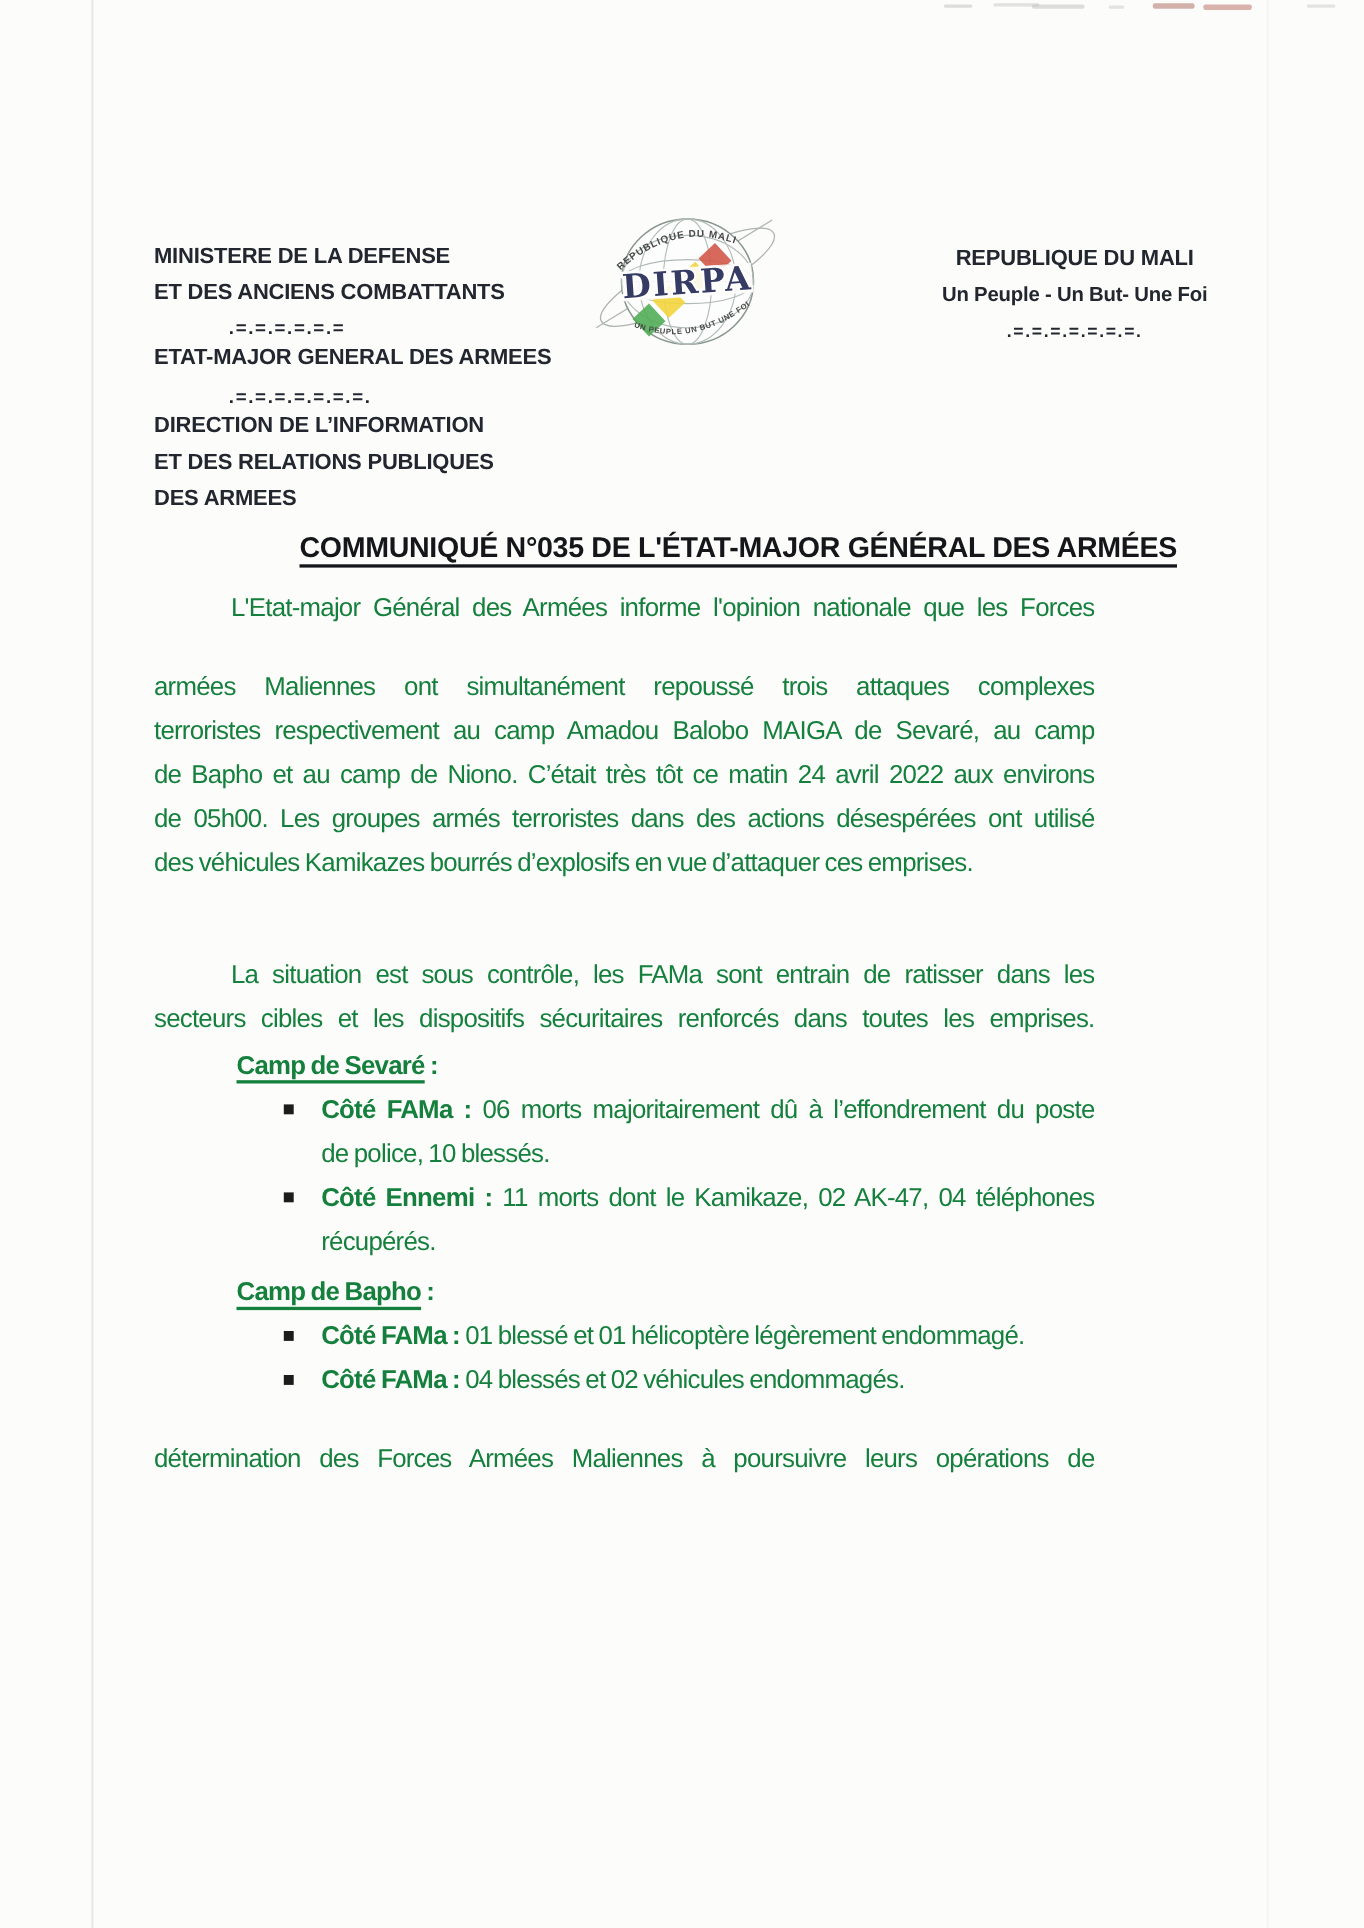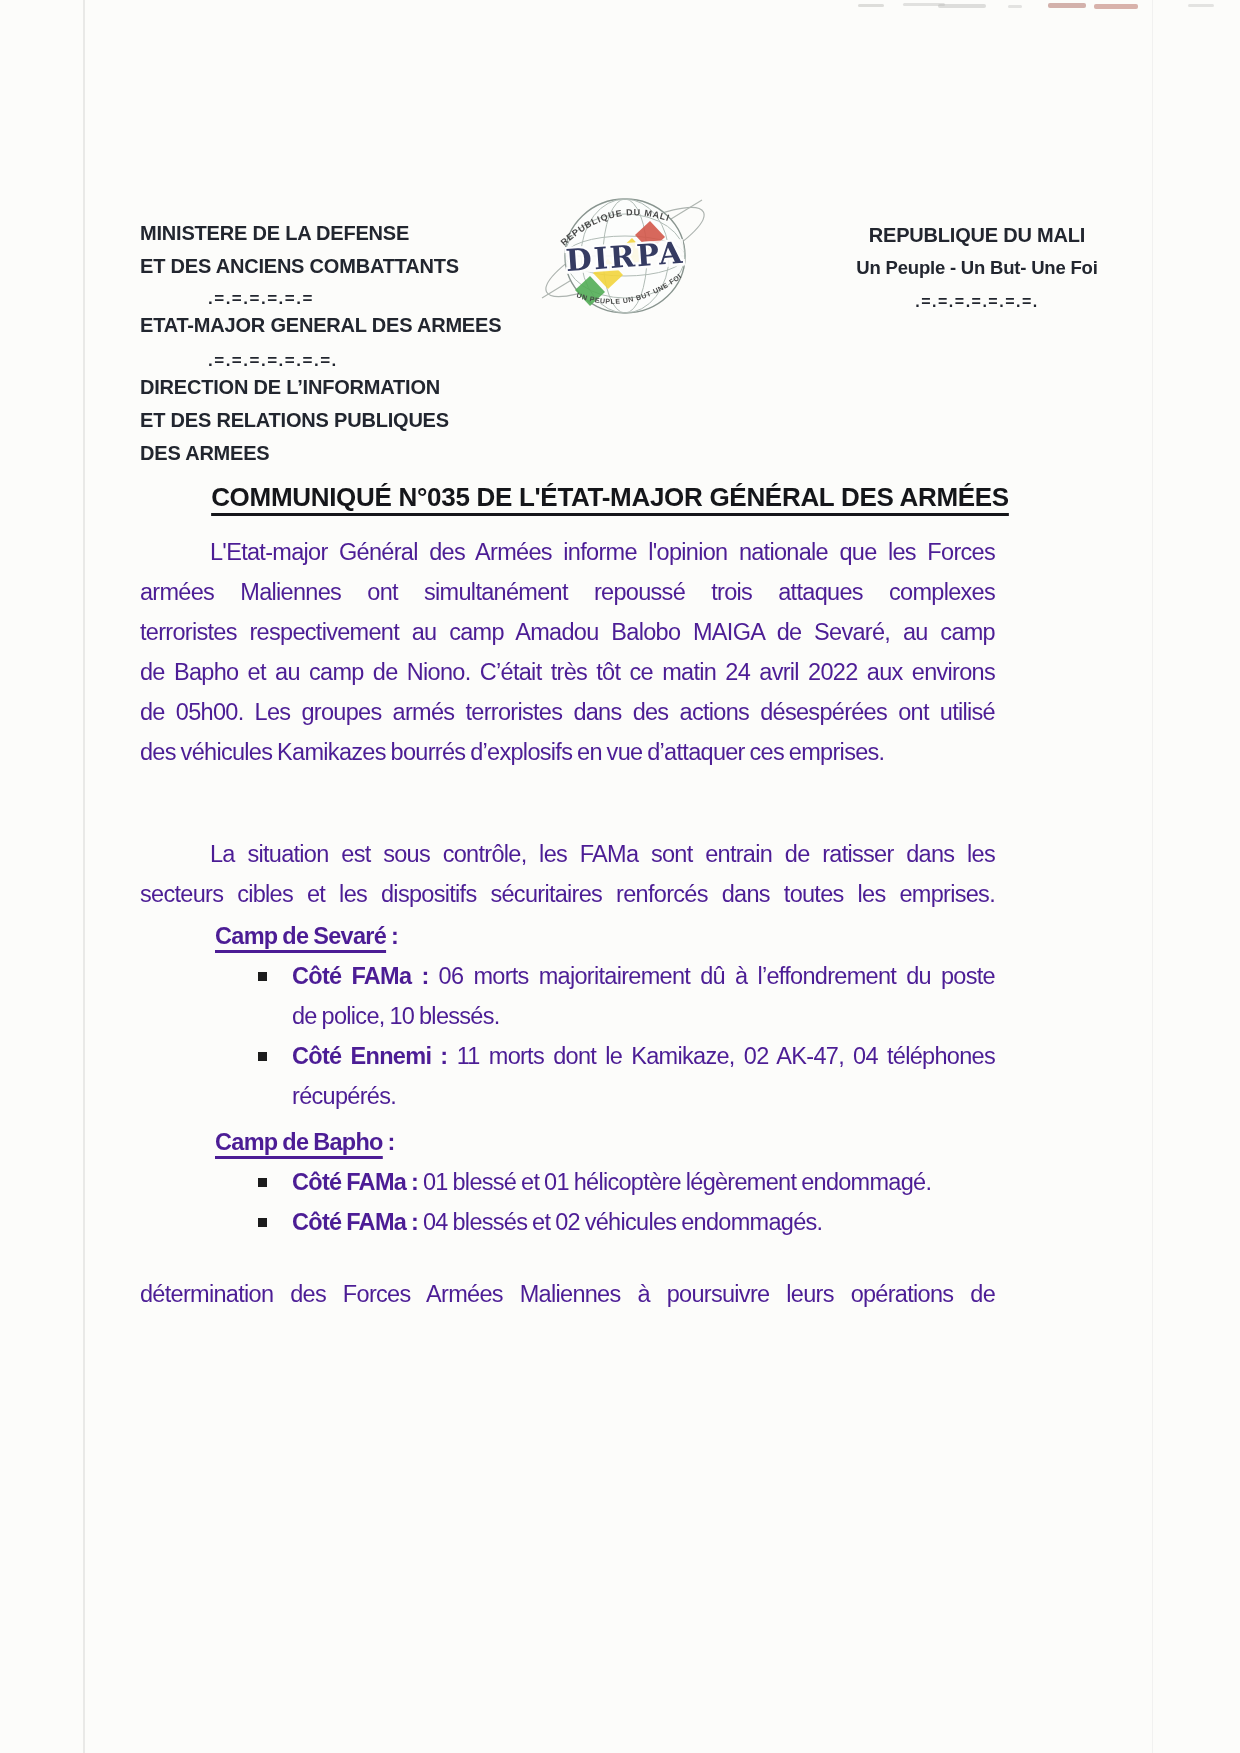--- a/index.html
+++ b/index.html
@@ -19,28 +19,28 @@
     position:absolute;left:0;white-space:nowrap;font-weight:bold;
     font-size:20px;letter-spacing:-0.2px;color:#22262f;line-height:30px;
   }
   .lh-right .hline{width:100%;}
   .hline.sep{font-size:17px;letter-spacing:1.5px;}
   .lh-left .hline.sep{padding-left:68px;}
   .lh-right .hline.sep{font-size:16px;}
   
   .logo{position:absolute;left:550px;top:186px;width:150px;height:135px;overflow:visible;}
   
-  .title-wrap{position:absolute;left:150px;top:482px;width:920px;text-align:center;}
+  .title-wrap{position:absolute;left:150px;top:482px;width:920px;text-align:right;}
   .doc-title{
     display:inline-block;font-weight:bold;font-size:26px;letter-spacing:-0.3px;color:#15161a;
     text-decoration:underline;text-decoration-thickness:3px;text-underline-offset:7px;
     white-space:nowrap;
   }
   
-  .doc-body{position:absolute;left:140px;top:532px;width:855px;font-size:23.5px;letter-spacing:-0.7px;word-spacing:-1px;color:#4c1d95;}
+  .doc-body{position:absolute;left:140px;top:532px;width:855px;font-size:23.5px;letter-spacing:-0.7px;word-spacing:-1px;color:#15803d;}
   .block{}
   .gap-none{margin-top:0;}
   .gap-xs{margin-top:2px;}
   .gap-s{margin-top:6px;}
   .gap-m{margin-top:22px;}
   .gap-l{margin-top:32px;}
   .gap-xl{margin-top:62px;}
   .line{position:relative;height:40px;line-height:40px;overflow:hidden;text-align:left;white-space:normal;}
   .line.stretch{text-align:justify;text-align-last:justify;}
   .b{font-weight:bold;}
@@ -113,21 +113,21 @@
     </g>
   </svg>
 
   <div class="title-wrap">
     <span class="doc-title">COMMUNIQUÉ N°035 DE L'ÉTAT-MAJOR GÉNÉRAL DES ARMÉES</span>
   </div>
 
   <div class="doc-body">
       <div class="block gap-none">
         <div class="line stretch" style="padding-left: 70px;"><span>L'Etat-major Général des Armées informe l'opinion nationale que les Forces</span></div>
-        <div class="line stretch" style="padding-left: 0px;"><span>armées Maliennes ont simultanément repoussé trois attaques complexes</span></div>
+        <div class="line stretch" style="padding-left: 0px; margin-top: 32px;"><span>armées Maliennes ont simultanément repoussé trois attaques complexes</span></div>
         <div class="line stretch" style="padding-left: 0px;"><span>terroristes respectivement au camp Amadou Balobo MAIGA de Sevaré, au camp</span></div>
         <div class="line stretch" style="padding-left: 0px;"><span>de Bapho et au camp de Niono. C’était très tôt ce matin 24 avril 2022 aux environs</span></div>
         <div class="line stretch" style="padding-left: 0px;"><span>de 05h00. Les groupes armés terroristes dans des actions désespérées ont utilisé</span></div>
         <div class="line" style="padding-left: 0px;"><span>des véhicules Kamikazes bourrés d’explosifs en vue d’attaquer ces emprises.</span></div>
       </div>
       <div class="block gap-xl">
         <div class="line stretch" style="padding-left: 70px; margin-top: 36px;"><span>La situation est sous contrôle, les FAMa sont entrain de ratisser dans les</span></div>
         <div class="line stretch" style="padding-left: 0px;"><span>secteurs cibles et les dispositifs sécuritaires renforcés dans toutes les emprises.</span></div>
       </div>
       <div class="block gap-xs">

